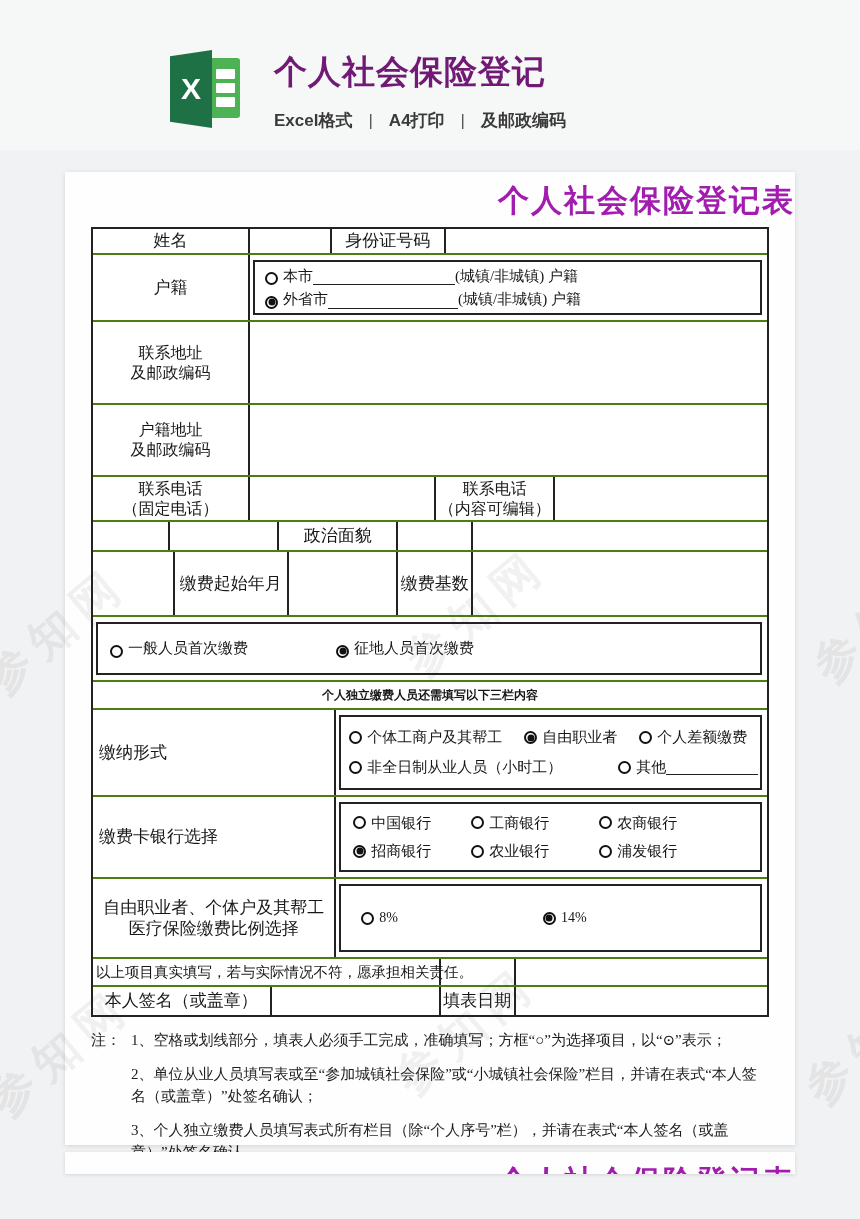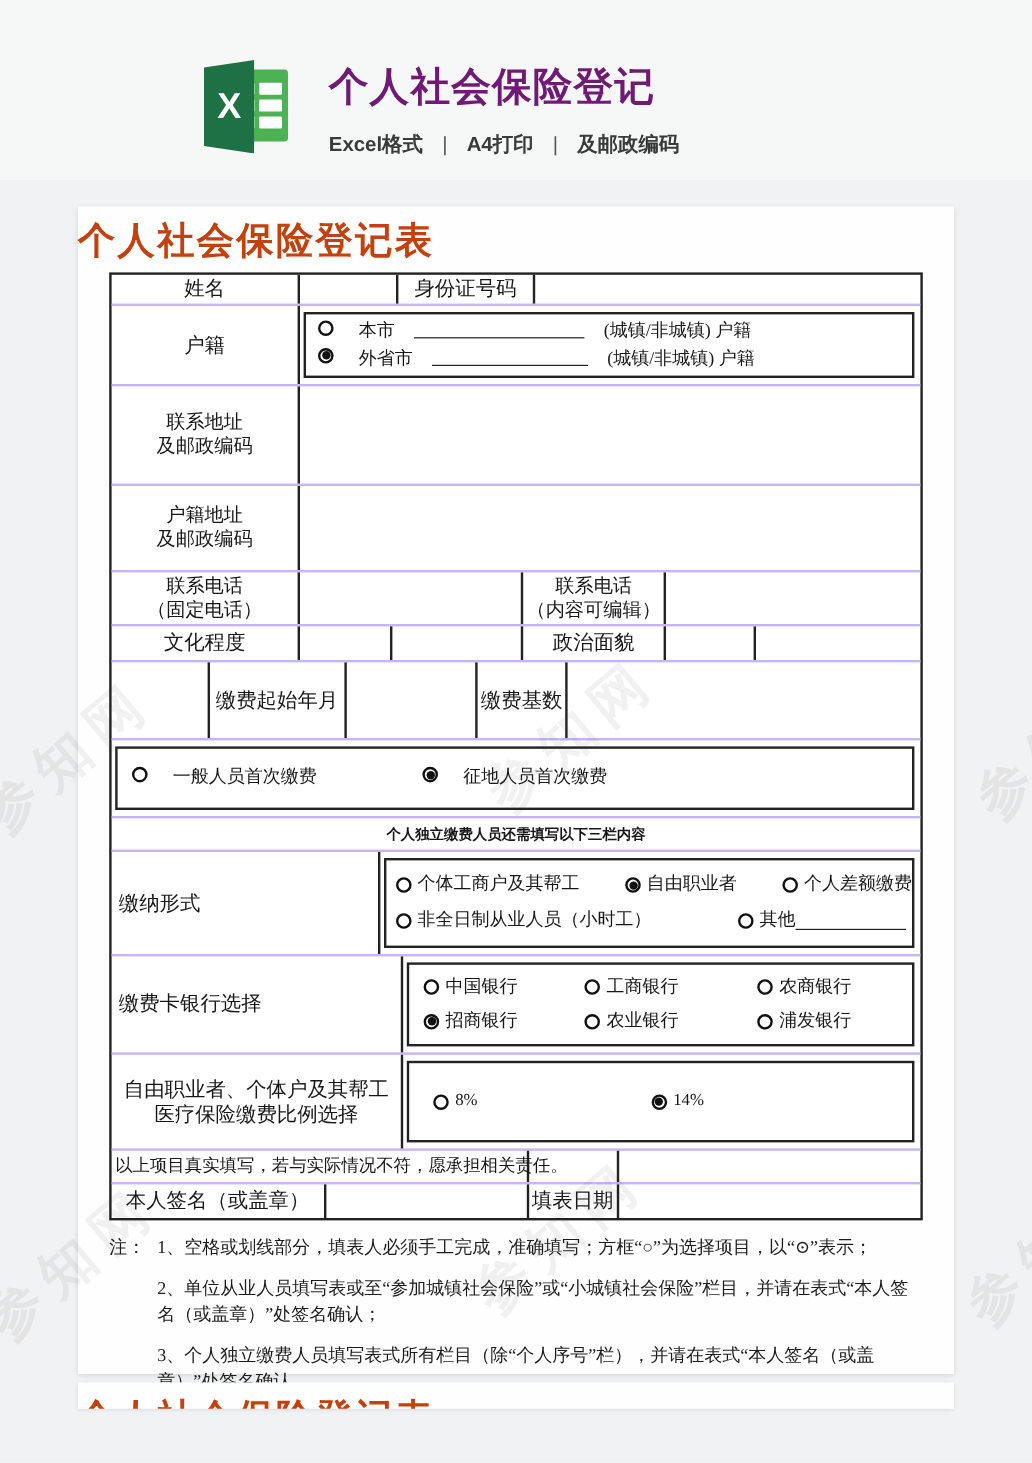--- a/index.html
+++ b/index.html
@@ -18,37 +18,37 @@
                clip-path:polygon(0 8%, 100% 0, 100% 100%, 0 92%);
                display:flex; align-items:center; justify-content:center; }
   .logo-book b { color:#fff; font-size:30px; font-family:"Liberation Sans",sans-serif; }
   .hdr-title { font-size:33px; font-weight:bold; color:#701a75; letter-spacing:1px; }
   .hdr-sub { margin-top:14px; font-size:17px; font-weight:bold; color:#3a3a3a; }
   .hdr-sub .sep { margin:0 16px; color:#555; font-weight:normal; }
 
   
   .card { position:absolute; left:65px; top:172px; width:730px; height:973px; background:#fefefe;
           box-shadow:0 1px 5px rgba(0,0,0,0.13); }
-  .form-title { text-align:left; font-family:"Liberation Serif","DejaVu Serif",serif;
-                font-size:31px; font-weight:bold; letter-spacing:2px; color:#c2410c; margin-top:8px; }
+  .form-title { text-align:right; font-family:"Liberation Serif","DejaVu Serif",serif;
+                font-size:31px; font-weight:bold; letter-spacing:2px; color:#a21caf; margin-top:8px; }
 
   .tbl { width:678px; margin:5px auto 0 auto; border:2px solid #222; background:#fff;
          font-family:"Liberation Serif","DejaVu Serif",serif; color:#171717; }
-  .frow { display:flex; border-bottom:2px solid #c4b5fd; }
+  .frow { display:flex; border-bottom:2px solid #4d7c0f; }
   .frow:last-child { border-bottom:none; }
   .fc { border-right:2px solid #222; display:flex; align-items:center; justify-content:center;
         text-align:center; font-size:17px; line-height:1.25; }
   .fc:last-child { border-right:none; }
   .fc.left { justify-content:flex-start; text-align:left; }
   .two-line { flex-direction:column; font-size:16px; }
   .flex1 { flex:1; }
   .boxcell { padding:0; display:block; }
   .inbox { border:2px solid #222; margin:5px 5px 5px 3px; height:calc(100% - 10px);
            display:flex; flex-direction:column; justify-content:space-evenly; }
-  .optline { display:flex; align-items:flex-start; font-size:15px; white-space:nowrap;gap:16px; }
+  .optline { display:flex; align-items:flex-end; font-size:15px; white-space:nowrap; }
   .opt { display:inline-flex; align-items:center; white-space:nowrap; }
   .rb { display:inline-block; position:relative; width:13px; height:13px; border:2px solid #111;
         border-radius:50%; margin-right:5px; background:#fff; flex:0 0 auto; }
   .rb.sel::after { content:""; position:absolute; left:50%; top:50%; width:7px; height:7px;
                    transform:translate(-50%,-50%); background:#111; border-radius:50%; }
   .ul { display:inline-block; border-bottom:1.5px solid #222; height:1em; }
   .sec-hd { width:100%; font-size:12px; font-weight:bold; }
 
   .notes { width:678px; margin:12px auto 0 auto; font-family:"Liberation Serif","DejaVu Serif",serif;
            font-size:15px; color:#1c1c1c; line-height:1.5; position:relative; padding-left:40px; }
@@ -147,21 +147,20 @@
       </div>
       <div class="fc" style="width:27.6%"></div>
       <div class="fc two-line" style="width:17.7%">
         <span>联系电话</span>
         <span>（内容可编辑）</span>
       </div>
       <div class="fc flex1"></div>
     </div>
 
     <div class="frow" style="height:30px">
-      <div class="fc" style="width:23.3%">文化程度</div>
       <div class="fc" style="width:11.4%"></div>
       <div class="fc" style="width:16.2%"></div>
       <div class="fc" style="width:17.7%">政治面貌</div>
       <div class="fc" style="width:11.1%"></div>
       <div class="fc flex1"></div>
     </div>
 
     <div class="frow" style="height:65px">
       <div class="fc" style="width:12.1%"></div>
       <div class="fc" style="width:17%">缴费起始年月</div>

